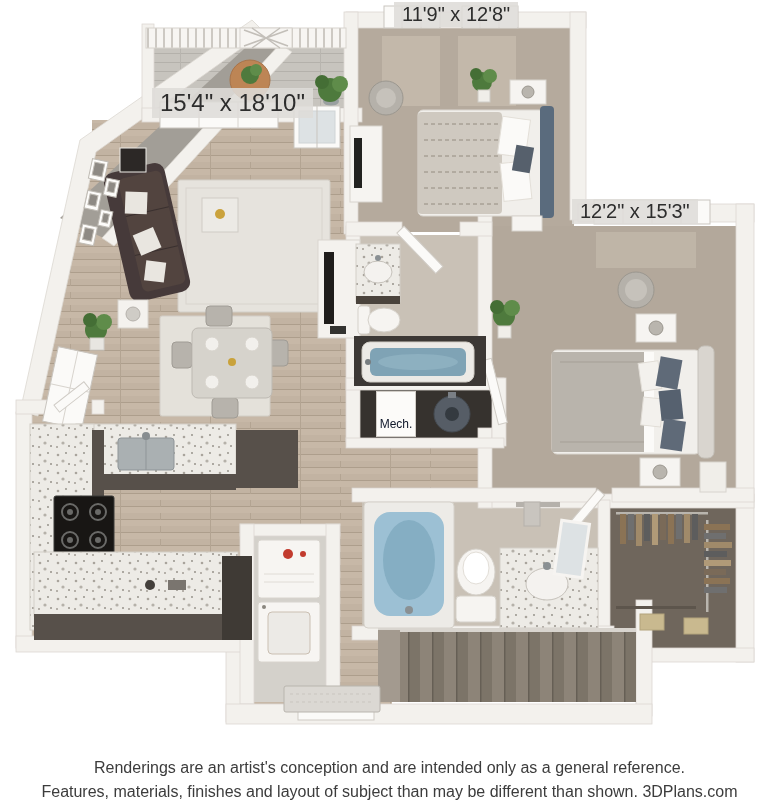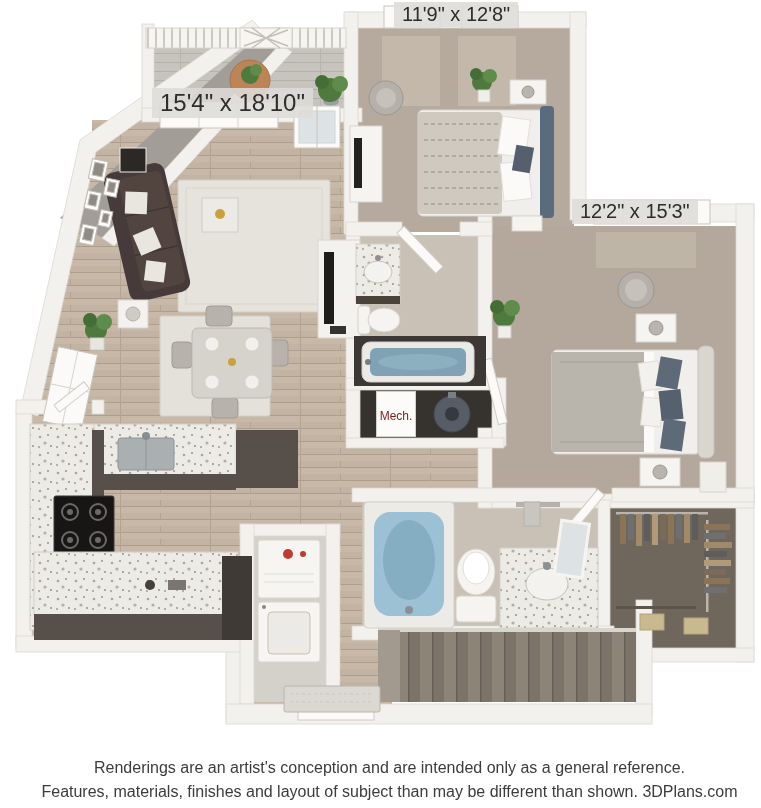--- a/index.html
+++ b/index.html
@@ -15,21 +15,21 @@
     font-family:"Liberation Sans",sans-serif;
     z-index:5;
   }
   #label-bed1{left:394px;top:2px;font-size:20px;}
   #label-living{left:152px;top:88px;font-size:24px;}
   #label-bed2{left:572px;top:199px;font-size:20px;}
   #mech-box{
     position:absolute;left:376px;top:391px;width:40px;height:46px;
     background:#fcfbf9;border:1px solid #d2cec8;
     display:flex;align-items:flex-end;justify-content:center;
-    font-size:12px;color:#7f1d1d;padding-bottom:13px;box-sizing:border-box;z-index:4;
+    font-size:12px;color:#0f172a;padding-bottom:5px;box-sizing:border-box;z-index:4;
   }
   .footer{
     position:absolute;left:9px;width:761px;text-align:center;
     color:#3c3c3c;font-size:16px;line-height:24px;z-index:6;
   }
   #footer-line1{top:756px;}
   #footer-line2{top:780px;}
 </style>
 </head>
 <body>

